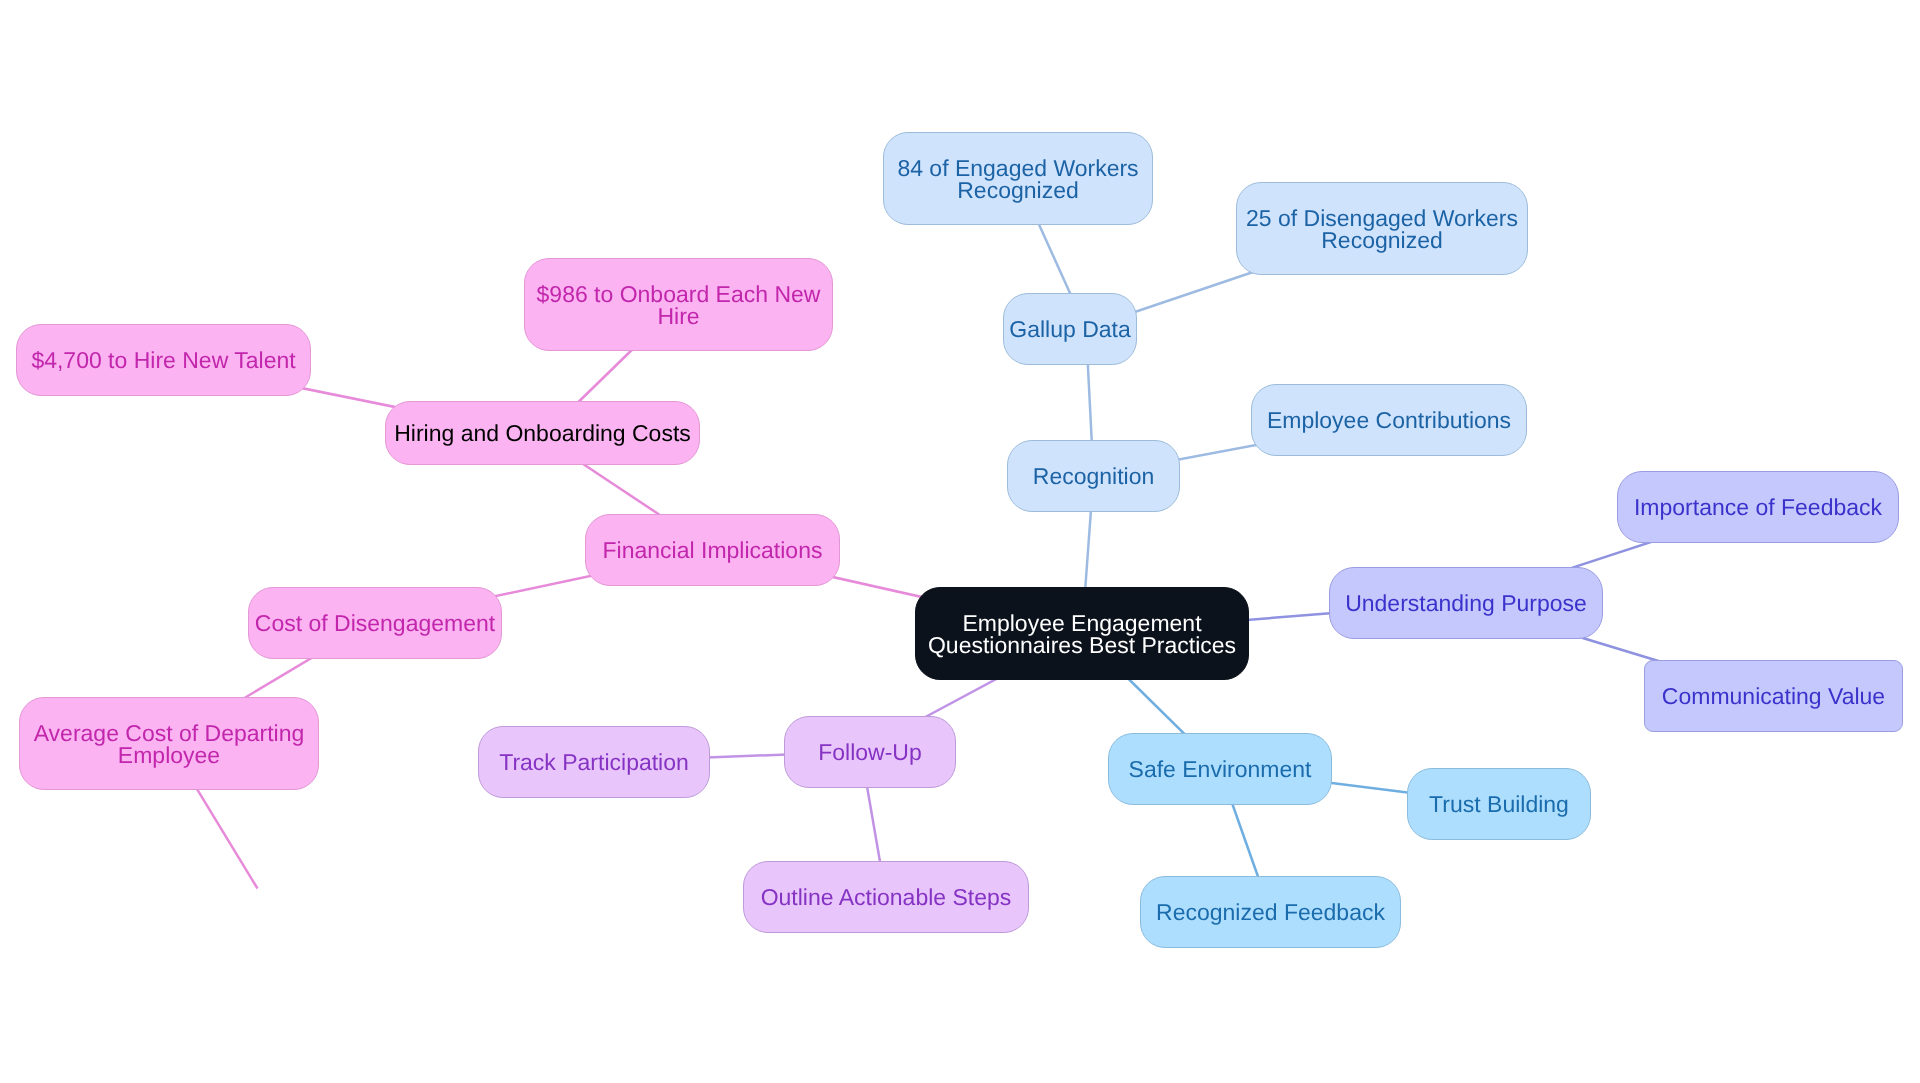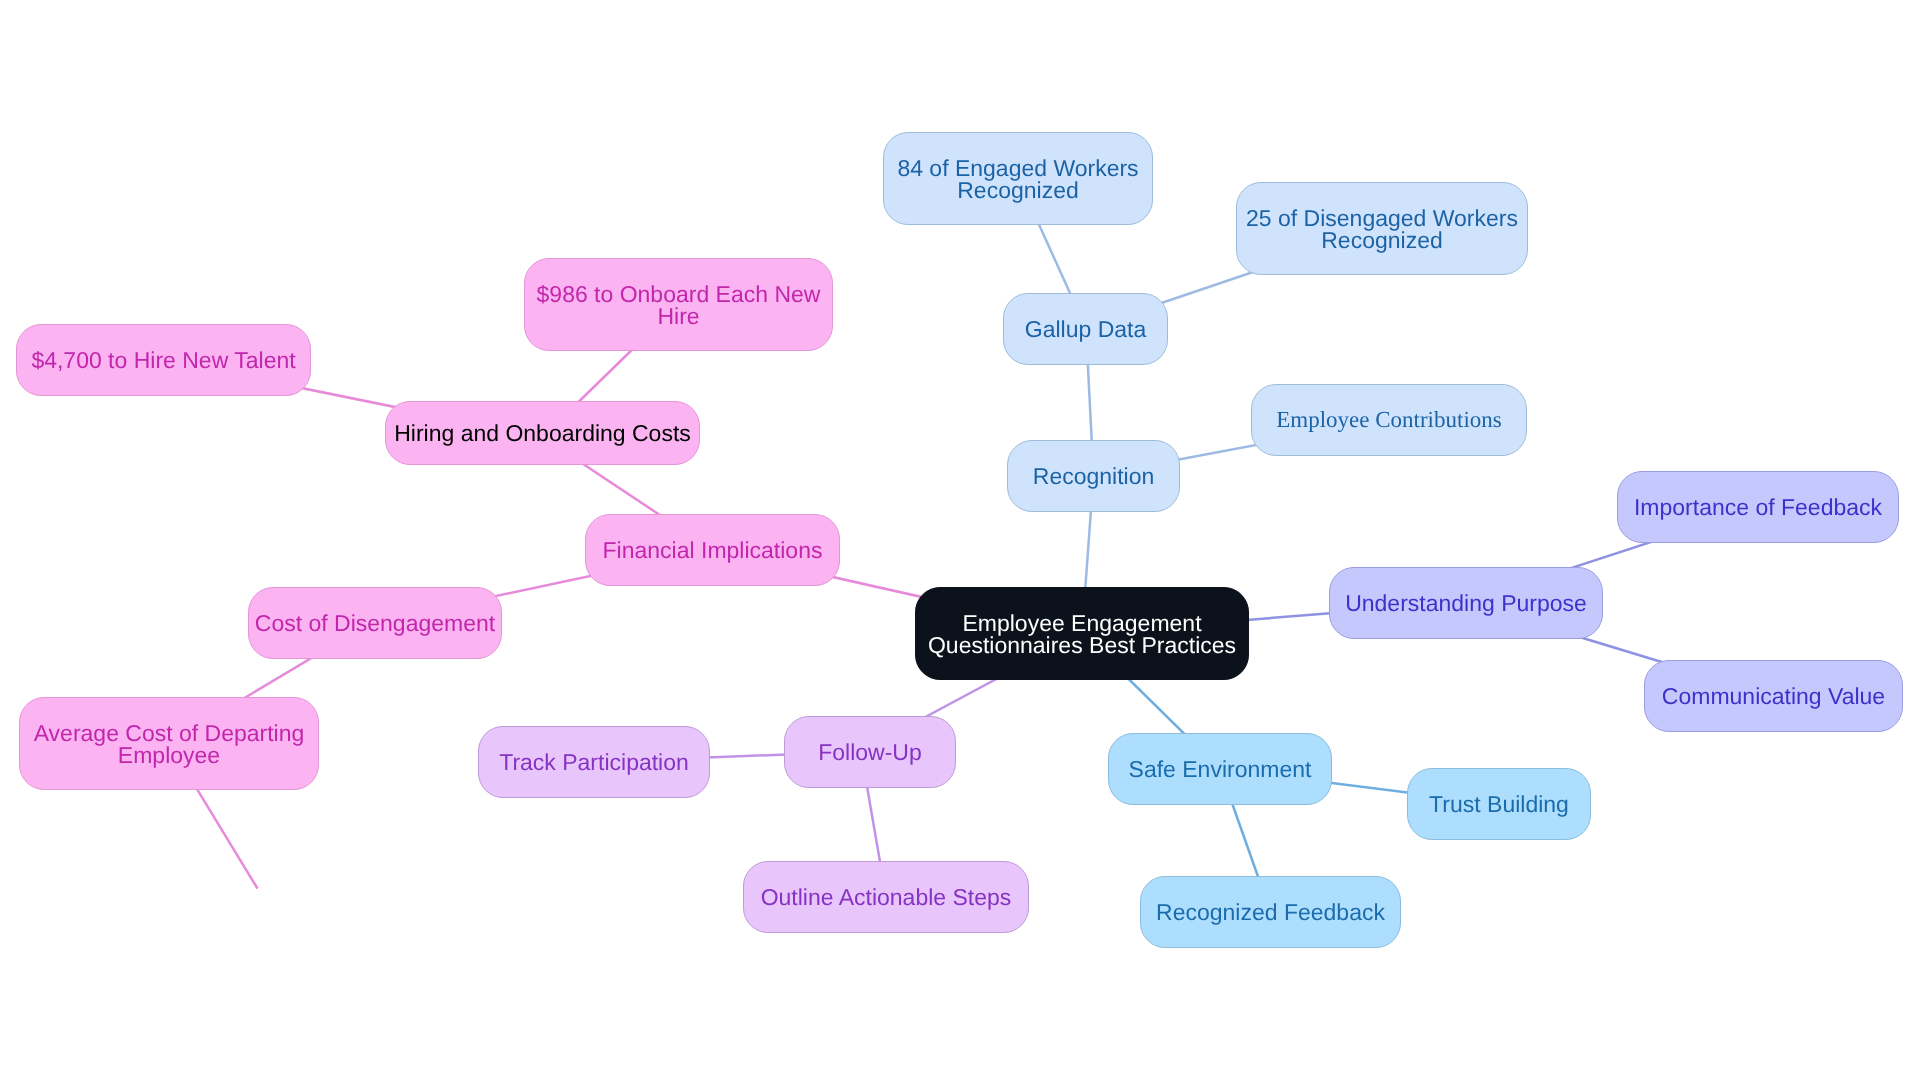--- a/index.html
+++ b/index.html
@@ -65,41 +65,41 @@
   <div class="node n-b1b" style="left: 248px; top: 586.5px; width: 254px; height: 72px; background: rgb(251, 179, 241); color: rgb(194, 38, 172); border-color: rgb(228, 151, 213);">
     <span class="lbl">Cost of Disengagement</span>
   </div>
   <div class="node n-b1b1" style="left: 19px; top: 696.5px; width: 300px; height: 93px; background: rgb(251, 179, 241); color: rgb(194, 38, 172); border-color: rgb(228, 151, 213);">
     <span class="lbl">Average Cost of Departing
 Employee</span>
   </div>
   <div class="node n-b2" style="left: 1007px; top: 439.5px; width: 173px; height: 72px; background: rgb(208, 227, 253); color: rgb(28, 99, 165); border-color: rgb(157, 188, 217);">
     <span class="lbl">Recognition</span>
   </div>
-  <div class="node n-b2a" style="left: 1003px; top: 292.5px; width: 165px; height: 72px; background: rgb(208, 227, 253); color: rgb(28, 99, 165); border-color: rgb(157, 188, 217);">
+  <div class="node n-b2a" style="left: 1003px; top: 292.5px; width: 134px; height: 72px; background: rgb(208, 227, 253); color: rgb(28, 99, 165); border-color: rgb(157, 188, 217);">
     <span class="lbl">Gallup Data</span>
   </div>
   <div class="node n-b2a1" style="left: 883px; top: 131.5px; width: 270px; height: 93px; background: rgb(208, 227, 253); color: rgb(28, 99, 165); border-color: rgb(157, 188, 217);">
     <span class="lbl">84 of Engaged Workers
 Recognized</span>
   </div>
   <div class="node n-b2a2" style="left: 1236px; top: 182px; width: 292px; height: 93px; background: rgb(208, 227, 253); color: rgb(28, 99, 165); border-color: rgb(157, 188, 217);">
     <span class="lbl">25 of Disengaged Workers
 Recognized</span>
   </div>
-  <div class="node n-b2b" style="left: 1251px; top: 384px; width: 276px; height: 72px; background: rgb(208, 227, 253); color: rgb(28, 99, 165); border-color: rgb(157, 188, 217); font-family: Liberation Serif, serif;">
+  <div class="node n-b2b" style="left: 1251px; top: 384px; width: 276px; height: 72px; background: rgb(208, 227, 253); color: rgb(28, 99, 165); border-color: rgb(157, 188, 217);">
     <span class="lbl">Employee Contributions</span>
   </div>
   <div class="node n-b3" style="left: 1329px; top: 566.5px; width: 274px; height: 72px; background: rgb(197, 200, 253); color: rgb(59, 50, 204); border-color: rgb(154, 157, 224);">
     <span class="lbl">Understanding Purpose</span>
   </div>
   <div class="node n-b3a" style="left: 1617px; top: 471px; width: 282px; height: 72px; background: rgb(197, 200, 253); color: rgb(59, 50, 204); border-color: rgb(154, 157, 224);">
     <span class="lbl">Importance of Feedback</span>
   </div>
-  <div class="node n-b3b" style="left: 1644px; top: 660px; width: 259px; height: 72px; background: rgb(197, 200, 253); color: rgb(59, 50, 204); border-color: rgb(154, 157, 224);">
+  <div class="node n-b3b" style="left: 1644px; top: 660px; width: 259px; height: 72px; background: rgb(197, 200, 253); color: rgb(59, 50, 204); border-color: rgb(154, 157, 224); border-radius: 9px;">
     <span class="lbl">Communicating Value</span>
   </div>
   <div class="node n-b4" style="left: 1108px; top: 733px; width: 224px; height: 72px; background: rgb(174, 222, 254); color: rgb(26, 108, 172); border-color: rgb(140, 188, 221);">
     <span class="lbl">Safe Environment</span>
   </div>
   <div class="node n-b4a" style="left: 1407px; top: 768px; width: 184px; height: 72px; background: rgb(174, 222, 254); color: rgb(26, 108, 172); border-color: rgb(140, 188, 221);">
     <span class="lbl">Trust Building</span>
   </div>
   <div class="node n-b4b" style="left: 1140px; top: 876px; width: 261px; height: 72px; background: rgb(174, 222, 254); color: rgb(26, 108, 172); border-color: rgb(140, 188, 221);">
     <span class="lbl">Recognized Feedback</span>

